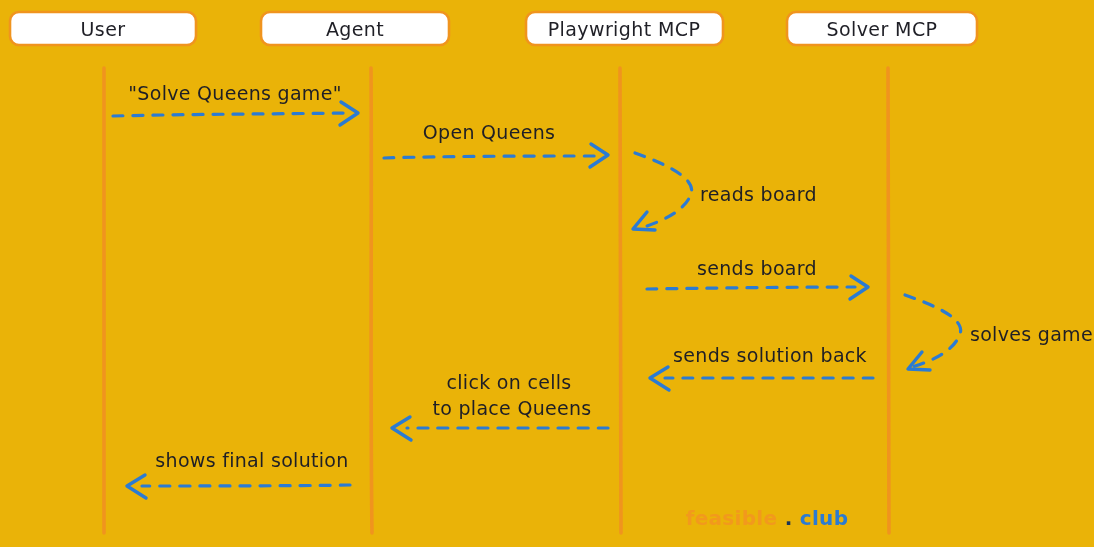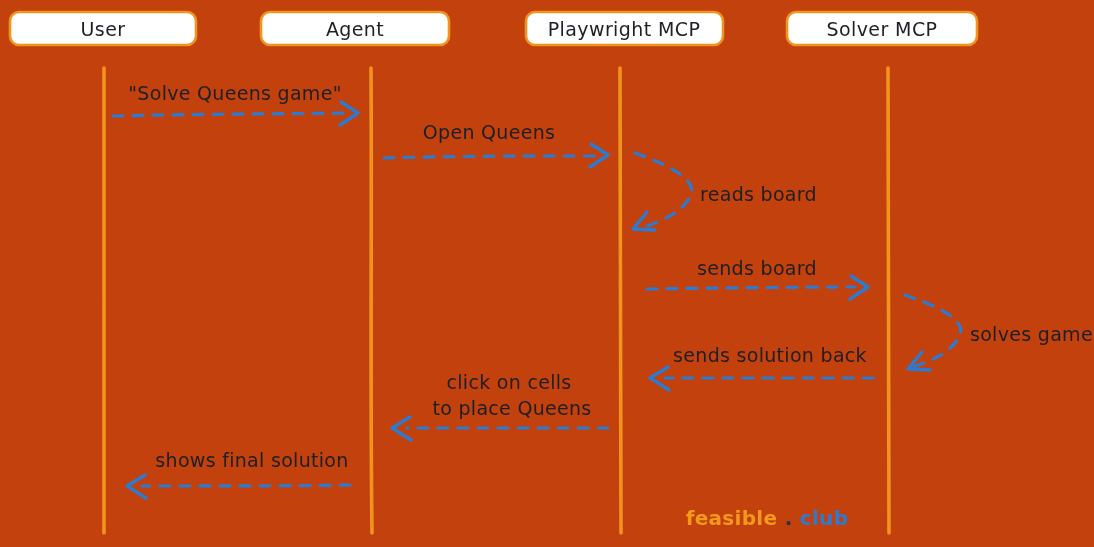--- a/index.html
+++ b/index.html
@@ -8,21 +8,21 @@
     background: #ffffff;
     width: 1094px;
     height: 547px;
     overflow: hidden;
     font-family: "DejaVu Sans", sans-serif;
   }
   .stage {
     position: relative;
     width: 1094px;
     height: 547px;
-    background: #c2410c;
+    background: #eab308;
   }
   svg { display: block; }
   .actor-box {
     fill: #ffffff;
     stroke: #f0941e;
     stroke-width: 2.6;
   }
   .actor-label {
     fill: #1f1f26;
     font-size: 19px;

